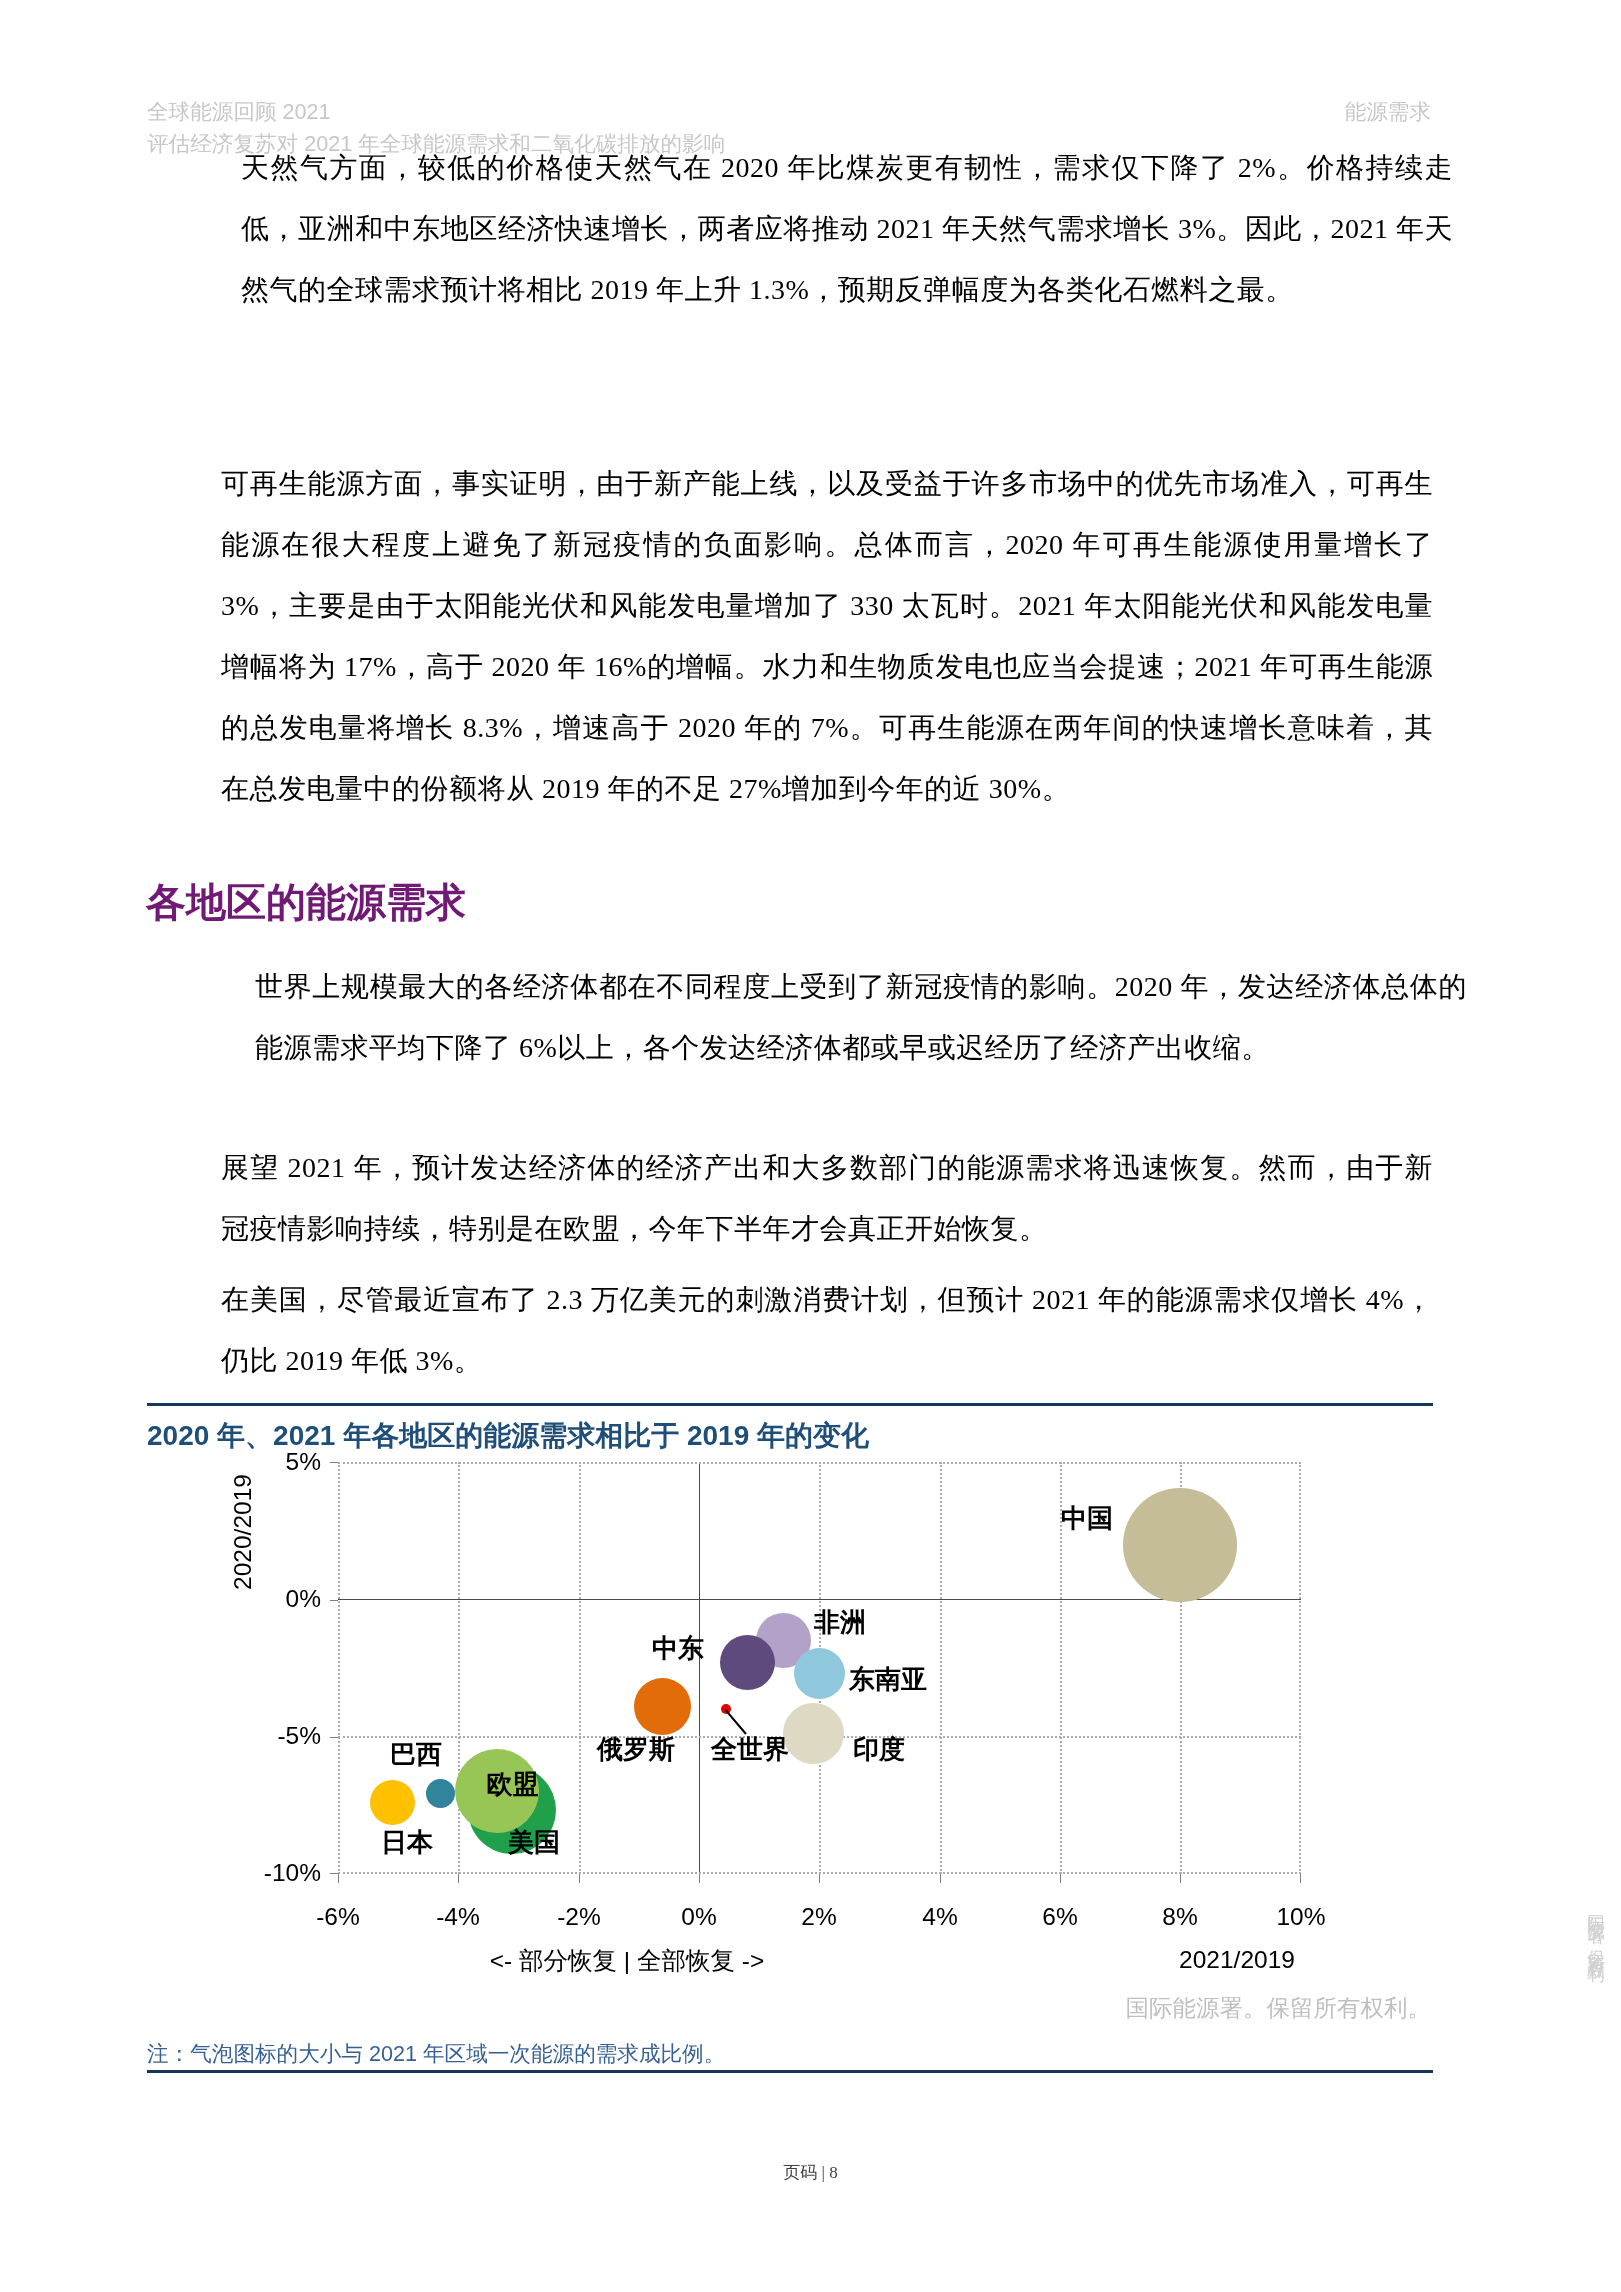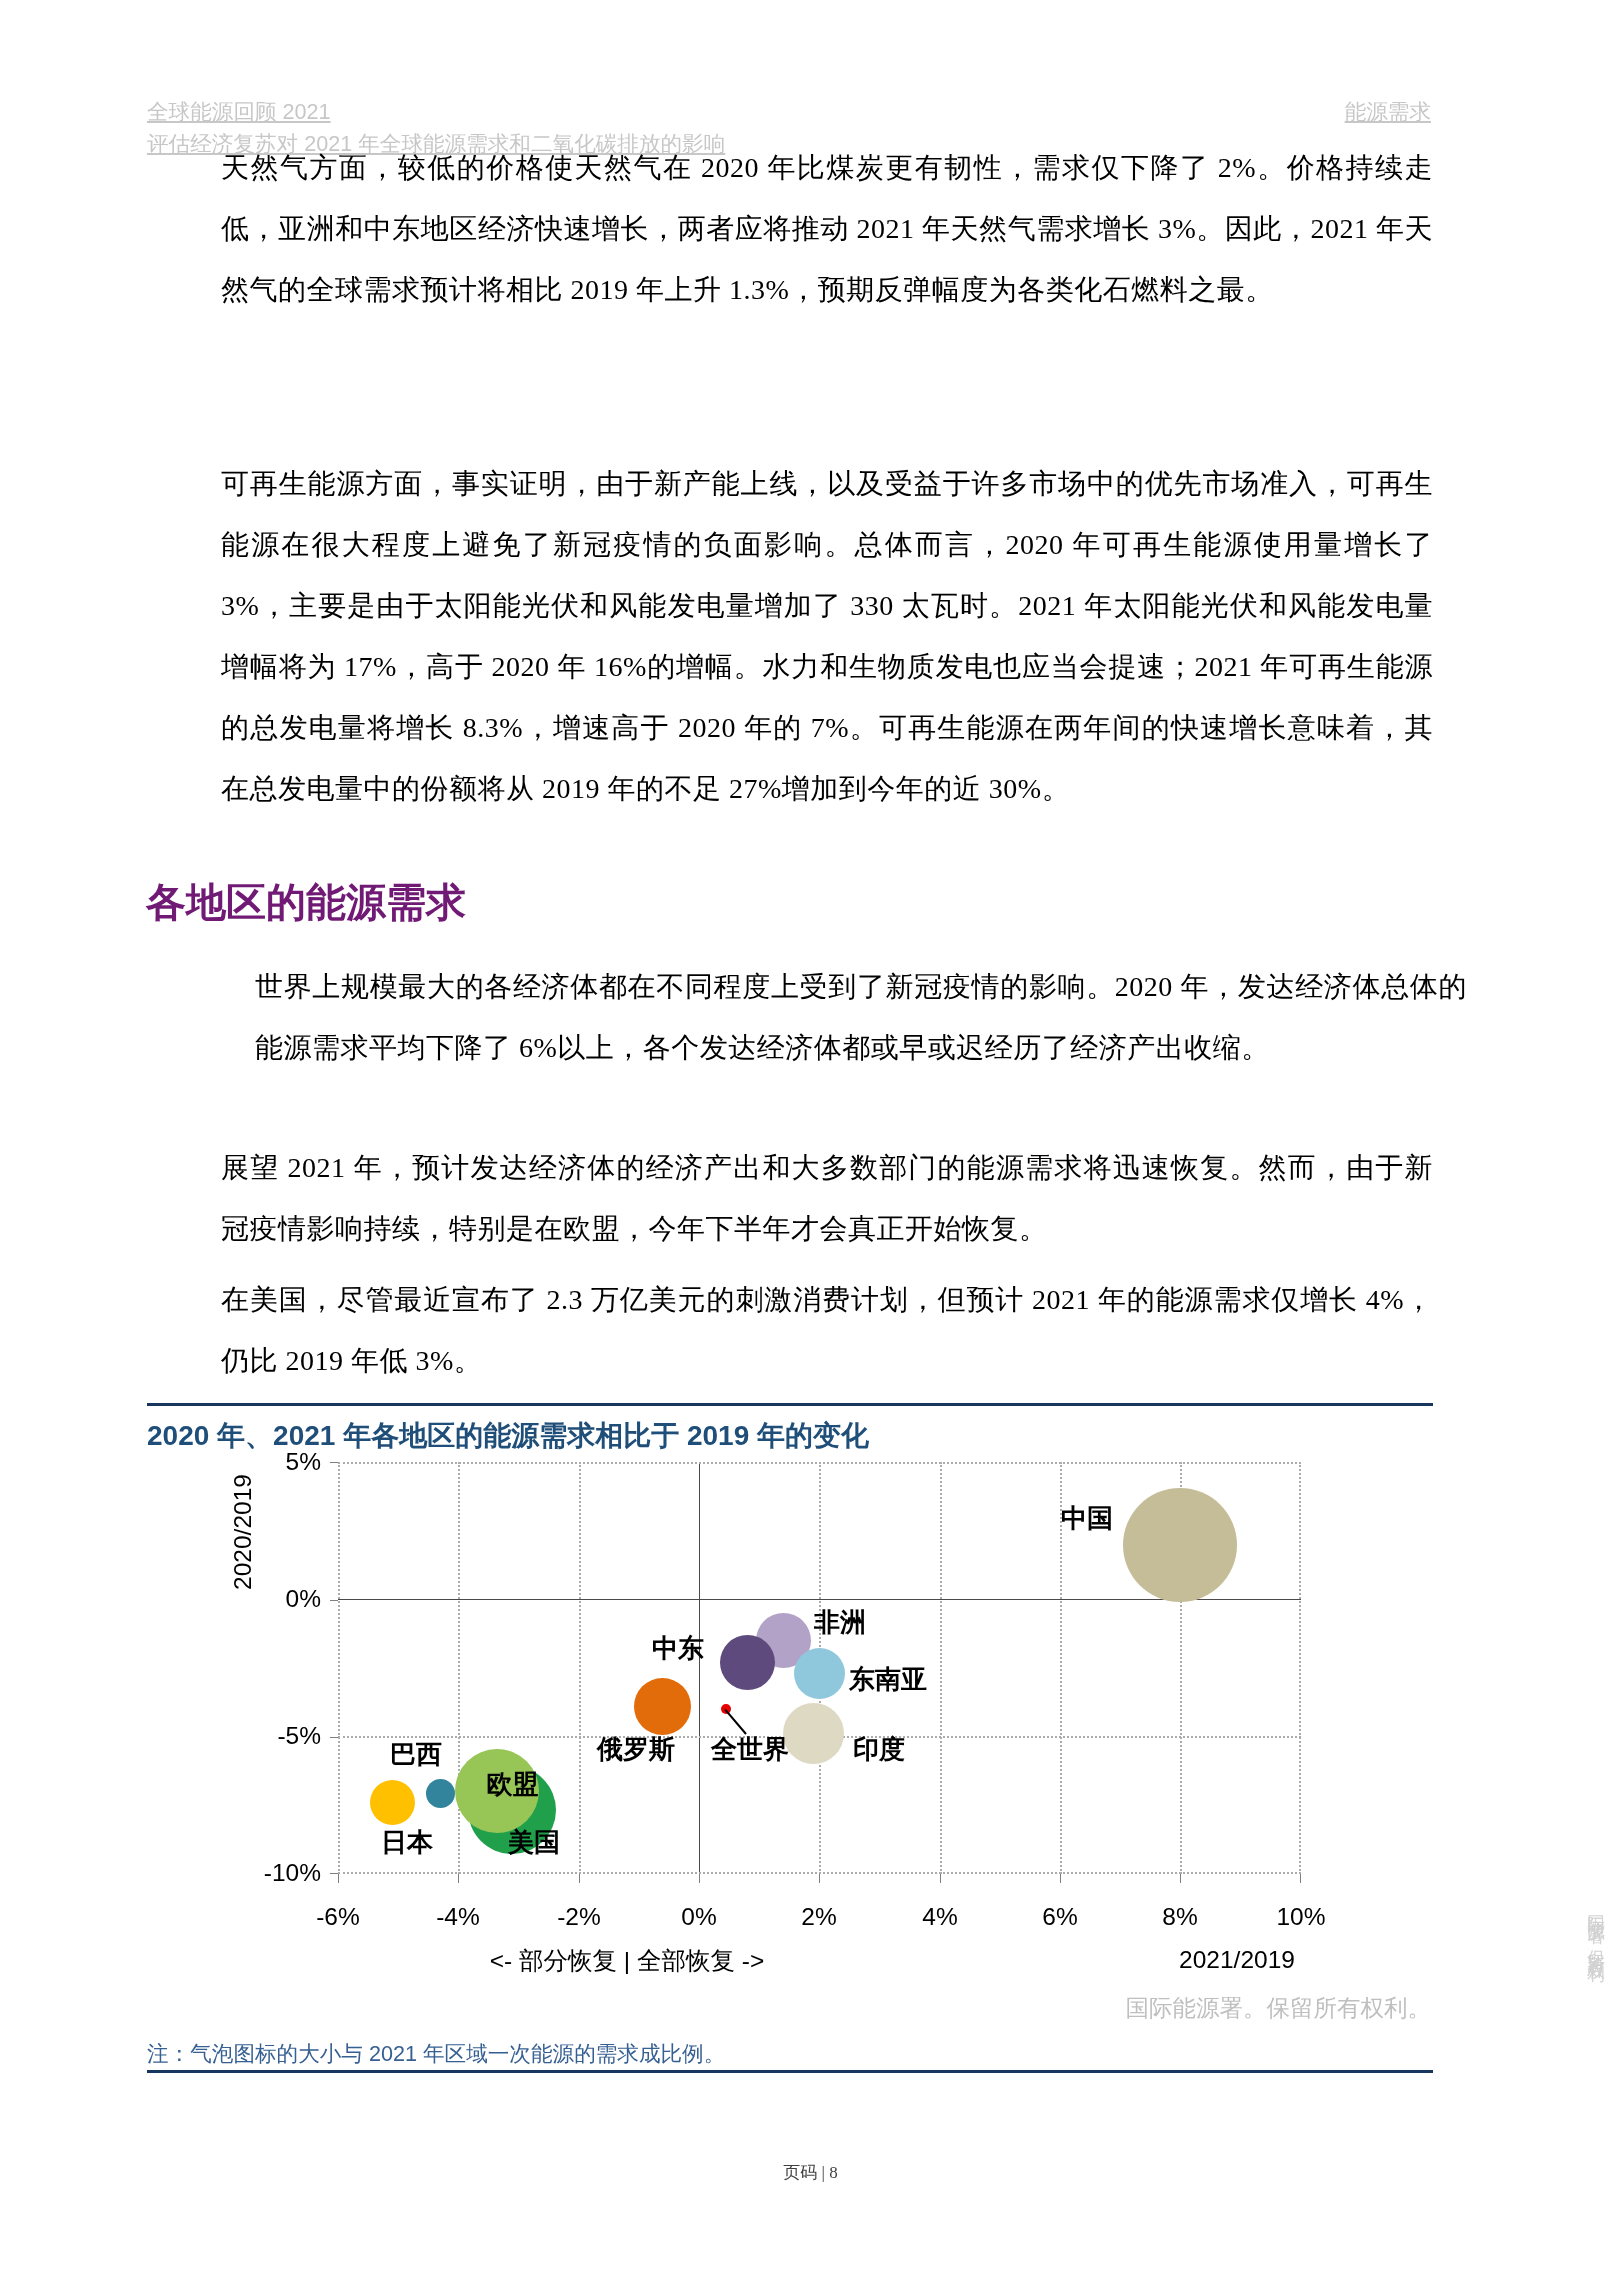--- a/index.html
+++ b/index.html
@@ -9,21 +9,20 @@
     background:#ffffff;
     font-family:"Liberation Sans", sans-serif;
     overflow:hidden;
   }
   .hdr{
     position:absolute;
     font-size:21.6px;line-height:27.4px;
     color:#c7c7c7;
     font-family:"Liberation Sans", sans-serif;
     white-space:nowrap;
-    text-decoration:underline;
   }
   .para{
     position:absolute;left:221px;width:1212px;
     font-size:28px;line-height:61px;
     letter-spacing:0.5px;
     text-align:justify;text-justify:inter-ideograph;
     color:#000000;
     font-family:"Liberation Serif", serif;
   }
   .h2{
@@ -92,21 +91,21 @@
     white-space:nowrap;
   }
 </style>
 </head>
 <body>
 
 <div class="hdr" style="left:147px;top:98px;">全球能源回顾 2021</div>
 <div class="hdr" style="right:190px;top:98px;">能源需求</div>
 <div class="hdr" style="left:147px;top:130px;">评估经济复苏对 2021 年全球能源需求和二氧化碳排放的影响</div>
 
-<div class="para" style="top:137px;">天然气方面，较低的价格使天然气在 2020 年比煤炭更有韧性，需求仅下降了 2%。价格持续走低，亚洲和中东地区经济快速增长，两者应将推动 2021 年天然气需求增长 3%。因此，2021 年天然气的全球需求预计将相比 2019 年上升 1.3%，预期反弹幅度为各类化石燃料之最。</div>
+<div class="para" style="top:137px;margin-left:20px;">天然气方面，较低的价格使天然气在 2020 年比煤炭更有韧性，需求仅下降了 2%。价格持续走低，亚洲和中东地区经济快速增长，两者应将推动 2021 年天然气需求增长 3%。因此，2021 年天然气的全球需求预计将相比 2019 年上升 1.3%，预期反弹幅度为各类化石燃料之最。</div>
 <div class="para" style="top:453px;">可再生能源方面，事实证明，由于新产能上线，以及受益于许多市场中的优先市场准入，可再生能源在很大程度上避免了新冠疫情的负面影响。总体而言，2020 年可再生能源使用量增长了 3%，主要是由于太阳能光伏和风能发电量增加了 330 太瓦时。2021 年太阳能光伏和风能发电量增幅将为 17%，高于 2020 年 16%的增幅。水力和生物质发电也应当会提速；2021 年可再生能源的总发电量将增长 8.3%，增速高于 2020 年的 7%。可再生能源在两年间的快速增长意味着，其在总发电量中的份额将从 2019 年的不足 27%增加到今年的近 30%。</div>
 
 <div class="h2" style="top:875px;">各地区的能源需求</div>
 
 <div class="para" style="top:956px;margin-left:34px;">世界上规模最大的各经济体都在不同程度上受到了新冠疫情的影响。2020 年，发达经济体总体的能源需求平均下降了 6%以上，各个发达经济体都或早或迟经历了经济产出收缩。</div>
 <div class="para" style="top:1137px;">展望 2021 年，预计发达经济体的经济产出和大多数部门的能源需求将迅速恢复。然而，由于新冠疫情影响持续，特别是在欧盟，今年下半年才会真正开始恢复。</div>
 <div class="para" style="top:1269px;">在美国，尽管最近宣布了 2.3 万亿美元的刺激消费计划，但预计 2021 年的能源需求仅增长 4%，仍比 2019 年低 3%。</div>
 
 <div class="rule" style="top:1403px;"></div>
 <div class="chart-title">2020 年、2021 年各地区的能源需求相比于 2019 年的变化</div>

